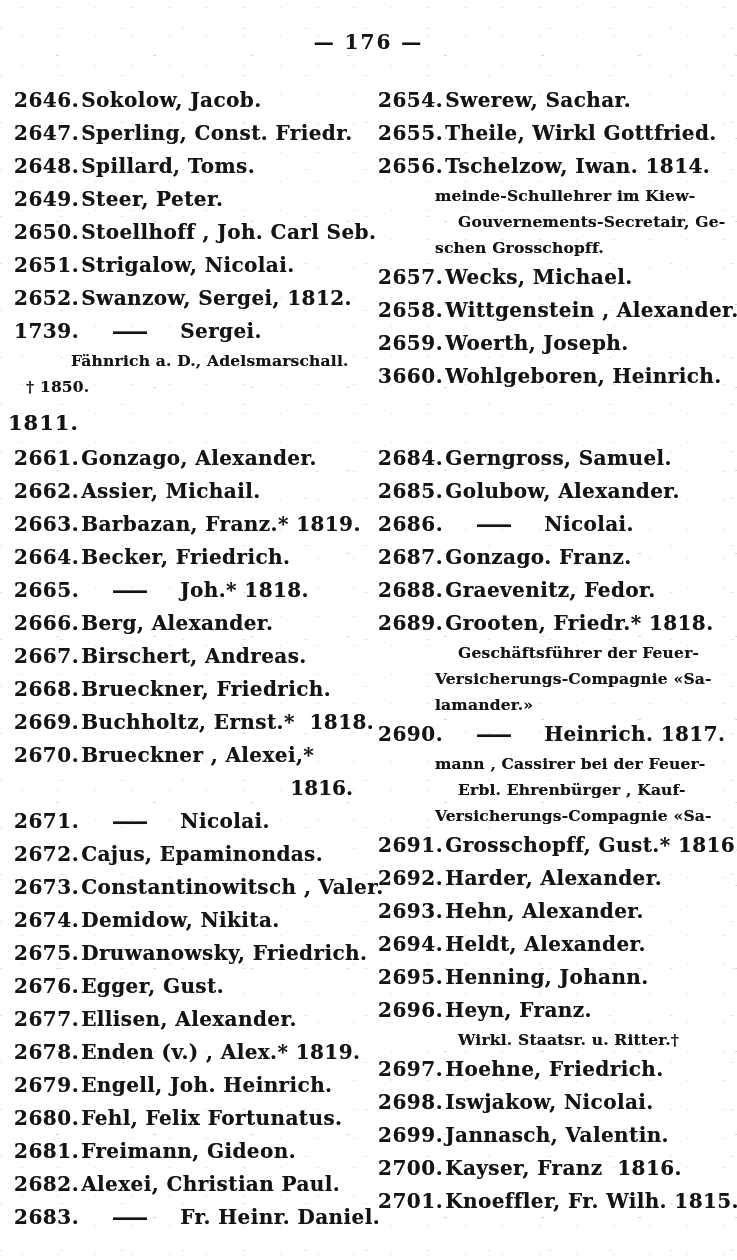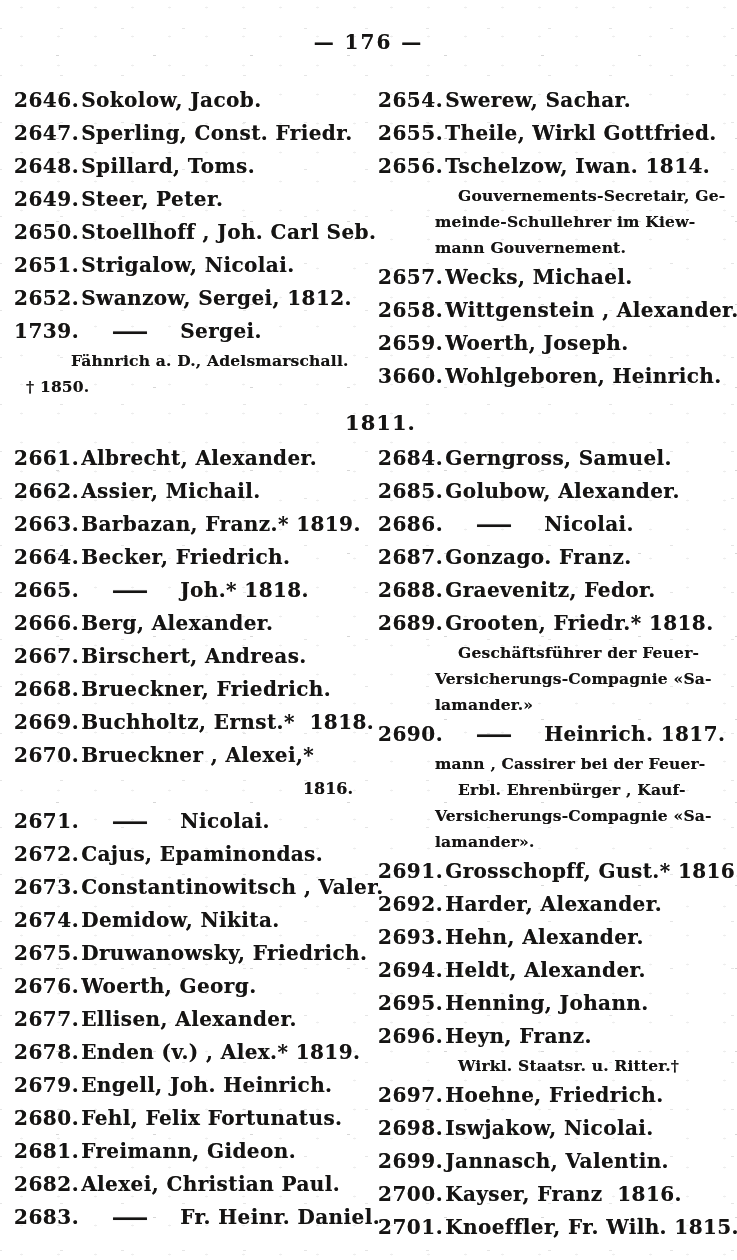--- a/index.html
+++ b/index.html
@@ -31,47 +31,47 @@
   }
   .two-col {
     display: grid;
     grid-template-columns: 353px 353px;
     column-gap: 11px;
     padding: 0 2px 0 14px;
   }
   .section-top { margin-top: 26px; }
   .section-year { margin-top: 2px; }
   .year-heading {
-    text-align: center;
+    text-align: left;
     font-size: 21px;
     letter-spacing: 1px;
     margin-top: 10px;
     margin-bottom: 7px;
-    padding-left: 24px;
+    padding-left: 8px;
   }
   .entry {
     line-height: 33px;
     font-size: 20px;
     white-space: pre;
     letter-spacing: 0.2px;
   }
   .entry .num {
     display: inline-block;
     width: 60px;
     letter-spacing: 0.5px;
   }
   .entry .txt { letter-spacing: 0.4px; }
   .ditto {
     display: inline-block;
     transform: scaleX(1.9);
     margin: 0 40px 0 46px;
   }
   .cont-right {
     line-height: 33px;
-    font-size: 16px;
+    font-size: 20px;
     text-align: right;
     padding-right: 14px;
   }
   .note {
     font-size: 15.5px;
     letter-spacing: 0.2px;
   }
   .note-line { line-height: 26px; }
   .ind0 { margin-left: 12px; }
   .ind1 { margin-left: 57px; }
@@ -96,52 +96,52 @@
         <div class="note">
           <div class="note-line ind1">Fähnrich a. D., Adelsmarschall.</div>
           <div class="note-line ind0">† 1850.</div>
         </div>
       </div>
     <div class="col">
         <div class="entry"><span class="num">2654.</span> <span class="txt">Swerew, Sachar.</span></div>
         <div class="entry"><span class="num">2655.</span> <span class="txt">Theile, Wirkl Gottfried.</span></div>
         <div class="entry"><span class="num">2656.</span> <span class="txt">Tschelzow, Iwan. 1814.</span></div>
         <div class="note">
+          <div class="note-line ind1">meinde-Schullehrer  im  Kiew-</div>
           <div class="note-line ind2">Gouvernements-Secretair, Ge-</div>
-          <div class="note-line ind1">meinde-Schullehrer  im  Kiew-</div>
-          <div class="note-line ind1">mann Gouvernement.</div>
+          <div class="note-line ind1">schen Grosschopff.</div>
         </div>
         <div class="entry"><span class="num">2657.</span> <span class="txt">Wecks, Michael.</span></div>
         <div class="entry"><span class="num">2658.</span> <span class="txt">Wittgenstein , Alexander.</span></div>
         <div class="entry"><span class="num">2659.</span> <span class="txt">Woerth, Joseph.</span></div>
         <div class="entry"><span class="num">3660.</span> <span class="txt">Wohlgeboren, Heinrich.</span></div>
       </div>
   </div>
 
   <div class="year-heading">1811.</div>
 
   <div class="two-col section-year">
     <div class="col">
-        <div class="entry"><span class="num">2661.</span> <span class="txt">Albrecht, Alexander.</span></div>
+        <div class="entry"><span class="num">2661.</span> <span class="txt">Gonzago, Alexander.</span></div>
         <div class="entry"><span class="num">2662.</span> <span class="txt">Assier, Michail.</span></div>
         <div class="entry"><span class="num">2663.</span> <span class="txt">Barbazan, Franz.* 1819.</span></div>
         <div class="entry"><span class="num">2664.</span> <span class="txt">Becker, Friedrich.</span></div>
         <div class="entry"><span class="num">2665.</span><span class="ditto">—</span><span class="txt">Joh.* 1818.</span></div>
         <div class="entry"><span class="num">2666.</span> <span class="txt">Berg, Alexander.</span></div>
         <div class="entry"><span class="num">2667.</span> <span class="txt">Birschert, Andreas.</span></div>
         <div class="entry"><span class="num">2668.</span> <span class="txt">Brueckner, Friedrich.</span></div>
         <div class="entry"><span class="num">2669.</span> <span class="txt">Buchholtz, Ernst.*  1818.</span></div>
         <div class="entry"><span class="num">2670.</span> <span class="txt">Brueckner , Alexei,*</span></div>
         <div class="cont-right">1816.</div>
         <div class="entry"><span class="num">2671.</span><span class="ditto">—</span><span class="txt">Nicolai.</span></div>
         <div class="entry"><span class="num">2672.</span> <span class="txt">Cajus, Epaminondas.</span></div>
         <div class="entry"><span class="num">2673.</span> <span class="txt">Constantinowitsch , Valer.</span></div>
         <div class="entry"><span class="num">2674.</span> <span class="txt">Demidow, Nikita.</span></div>
         <div class="entry"><span class="num">2675.</span> <span class="txt">Druwanowsky, Friedrich.</span></div>
-        <div class="entry"><span class="num">2676.</span> <span class="txt">Woerth, Georg.</span></div>
+        <div class="entry"><span class="num">2676.</span> <span class="txt">Egger, Gust.</span></div>
         <div class="entry"><span class="num">2677.</span> <span class="txt">Ellisen, Alexander.</span></div>
         <div class="entry"><span class="num">2678.</span> <span class="txt">Enden (v.) , Alex.* 1819.</span></div>
         <div class="entry"><span class="num">2679.</span> <span class="txt">Engell, Joh. Heinrich.</span></div>
         <div class="entry"><span class="num">2680.</span> <span class="txt">Fehl, Felix Fortunatus.</span></div>
         <div class="entry"><span class="num">2681.</span> <span class="txt">Freimann, Gideon.</span></div>
         <div class="entry"><span class="num">2682.</span> <span class="txt">Alexei, Christian Paul.</span></div>
         <div class="entry"><span class="num">2683.</span><span class="ditto">—</span><span class="txt">Fr. Heinr. Daniel.</span></div>
       </div>
     <div class="col">
         <div class="entry"><span class="num">2684.</span> <span class="txt">Gerngross, Samuel.</span></div>
@@ -153,21 +153,20 @@
         <div class="note">
           <div class="note-line ind2">Geschäftsführer  der  Feuer-</div>
           <div class="note-line ind1">Versicherungs-Compagnie «Sa-</div>
           <div class="note-line ind1">lamander.»</div>
         </div>
         <div class="entry"><span class="num">2690.</span><span class="ditto">—</span><span class="txt">Heinrich. 1817.</span></div>
         <div class="note">
           <div class="note-line ind1">mann , Cassirer bei der Feuer-</div>
           <div class="note-line ind2">Erbl.  Ehrenbürger ,  Kauf-</div>
           <div class="note-line ind1">Versicherungs-Compagnie «Sa-</div>
-          <div class="note-line ind1">lamander».</div>
         </div>
         <div class="entry"><span class="num">2691.</span> <span class="txt">Grosschopff, Gust.* 1816.</span></div>
         <div class="entry"><span class="num">2692.</span> <span class="txt">Harder, Alexander.</span></div>
         <div class="entry"><span class="num">2693.</span> <span class="txt">Hehn, Alexander.</span></div>
         <div class="entry"><span class="num">2694.</span> <span class="txt">Heldt, Alexander.</span></div>
         <div class="entry"><span class="num">2695.</span> <span class="txt">Henning, Johann.</span></div>
         <div class="entry"><span class="num">2696.</span> <span class="txt">Heyn, Franz.</span></div>
         <div class="note">
           <div class="note-line ind2">Wirkl. Staatsr. u. Ritter.†</div>
         </div>

